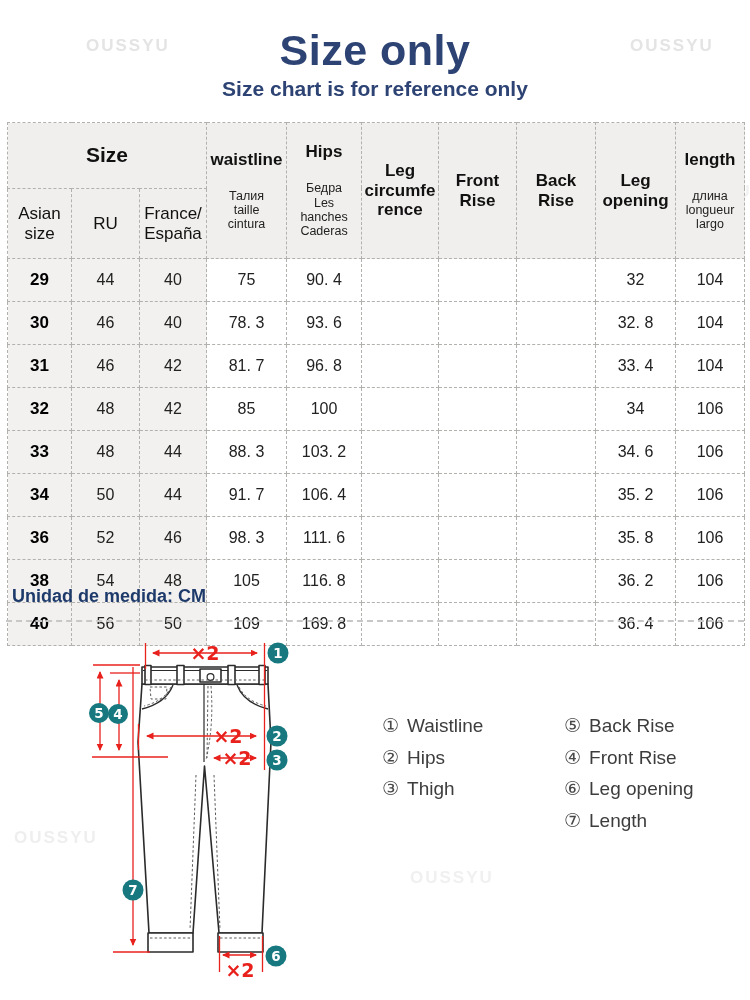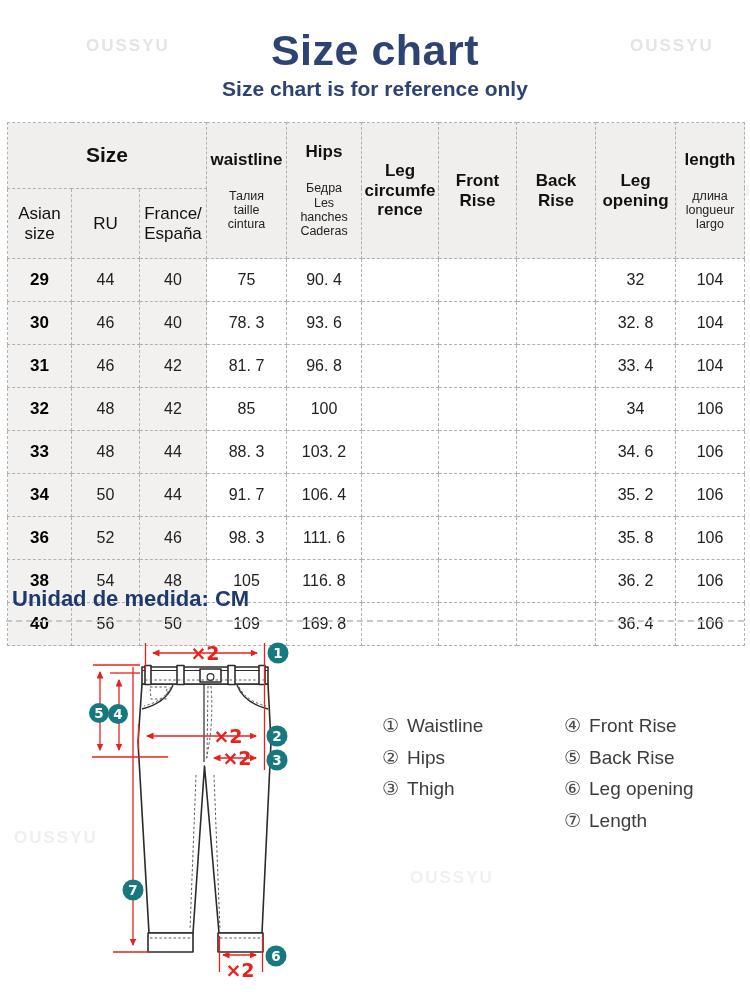--- a/index.html
+++ b/index.html
@@ -33,21 +33,21 @@
   }
   .size-table th{background:#f0efed;font-weight:bold;color:#111;}
   .size-table th .main{font-size:17px;font-weight:bold;}
   .size-table th .sub{font-size:12.5px;font-weight:normal;color:#222;margin-top:1px;}
   .size-table th.size-group{font-size:21px;height:42px;}
   .size-table tr.subhead th{font-weight:normal;font-size:17px;height:45px;}
   .size-table td{background:#ffffff;font-size:16px;height:40px;color:#222;}
   .size-table td.shade{background:#f2f1ef;}
   .size-table td.rowhead{font-weight:bold;font-size:17px;color:#000;margin-left:44px;}
   
-  .units-note{position:absolute;left:12px;top:586px;font-size:22px;font-weight:bold;color:#1d3a6b;}
+  .units-note{position:absolute;left:12px;top:586px;font-size:18px;font-weight:bold;color:#1d3a6b;}
   .divider{position:absolute;left:6px;top:620px;width:738px;border-top:2px dashed #c7c7c7;}
   
   .diagram{position:absolute;left:55px;top:633px;}
   .diagram text.x2{fill:#e8211d;font-size:19px;font-weight:bold;font-family:"DejaVu Sans",sans-serif;}
   .diagram text.mnum{fill:#ffffff;font-size:13.5px;font-weight:bold;font-family:"DejaVu Sans",sans-serif;}
   
   .legend{position:absolute;left:382px;top:710px;display:flex;gap:34px;}
   .legend-col{display:flex;flex-direction:column;}
   .legend-col.c1{width:148px;}
   .legend-item{font-size:19px;color:#3d3d3d;line-height:31.5px;white-space:nowrap;}
@@ -61,21 +61,21 @@
   <span class="wm w1">OUSSYU</span>
   <span class="wm w2">OUSSYU</span>
   <span class="wm w3">OUSSYU</span>
   <span class="wm w4">OUSSYU</span>
   <span class="wm w5">OUSSYU</span>
   <span class="wm w6">OUSSYU</span>
   <span class="wm w7">OUSSYU</span>
   <span class="wm w8">OUSSYU</span>
   <span class="wm w9">OUSSYU</span>
 
-  <div class="title">Size chart</div>
+  <div class="title">Size only</div>
   <div class="subtitle">Size chart is for reference only</div>
 
   <table class="size-table">
     <colgroup>
       <col style="width:64px">
         <col style="width:68px">
         <col style="width:67px">
       <col style="width:80px">
         <col style="width:75px">
         <col style="width:77px">
@@ -344,24 +344,24 @@
       </div>
       <div class="legend-item">
         <span class="lnum">②</span><span class="llab">Hips</span>
       </div>
       <div class="legend-item">
         <span class="lnum">③</span><span class="llab">Thigh</span>
       </div>
     </div>
     <div class="legend-col c2">
       <div class="legend-item">
+        <span class="lnum">⑤</span><span class="llab">Back Rise</span>
+      </div>
+      <div class="legend-item">
         <span class="lnum">④</span><span class="llab">Front Rise</span>
-      </div>
-      <div class="legend-item">
-        <span class="lnum">⑤</span><span class="llab">Back Rise</span>
       </div>
       <div class="legend-item">
         <span class="lnum">⑥</span><span class="llab">Leg opening</span>
       </div>
       <div class="legend-item">
         <span class="lnum">⑦</span><span class="llab">Length</span>
       </div>
     </div>
   </div>
 

